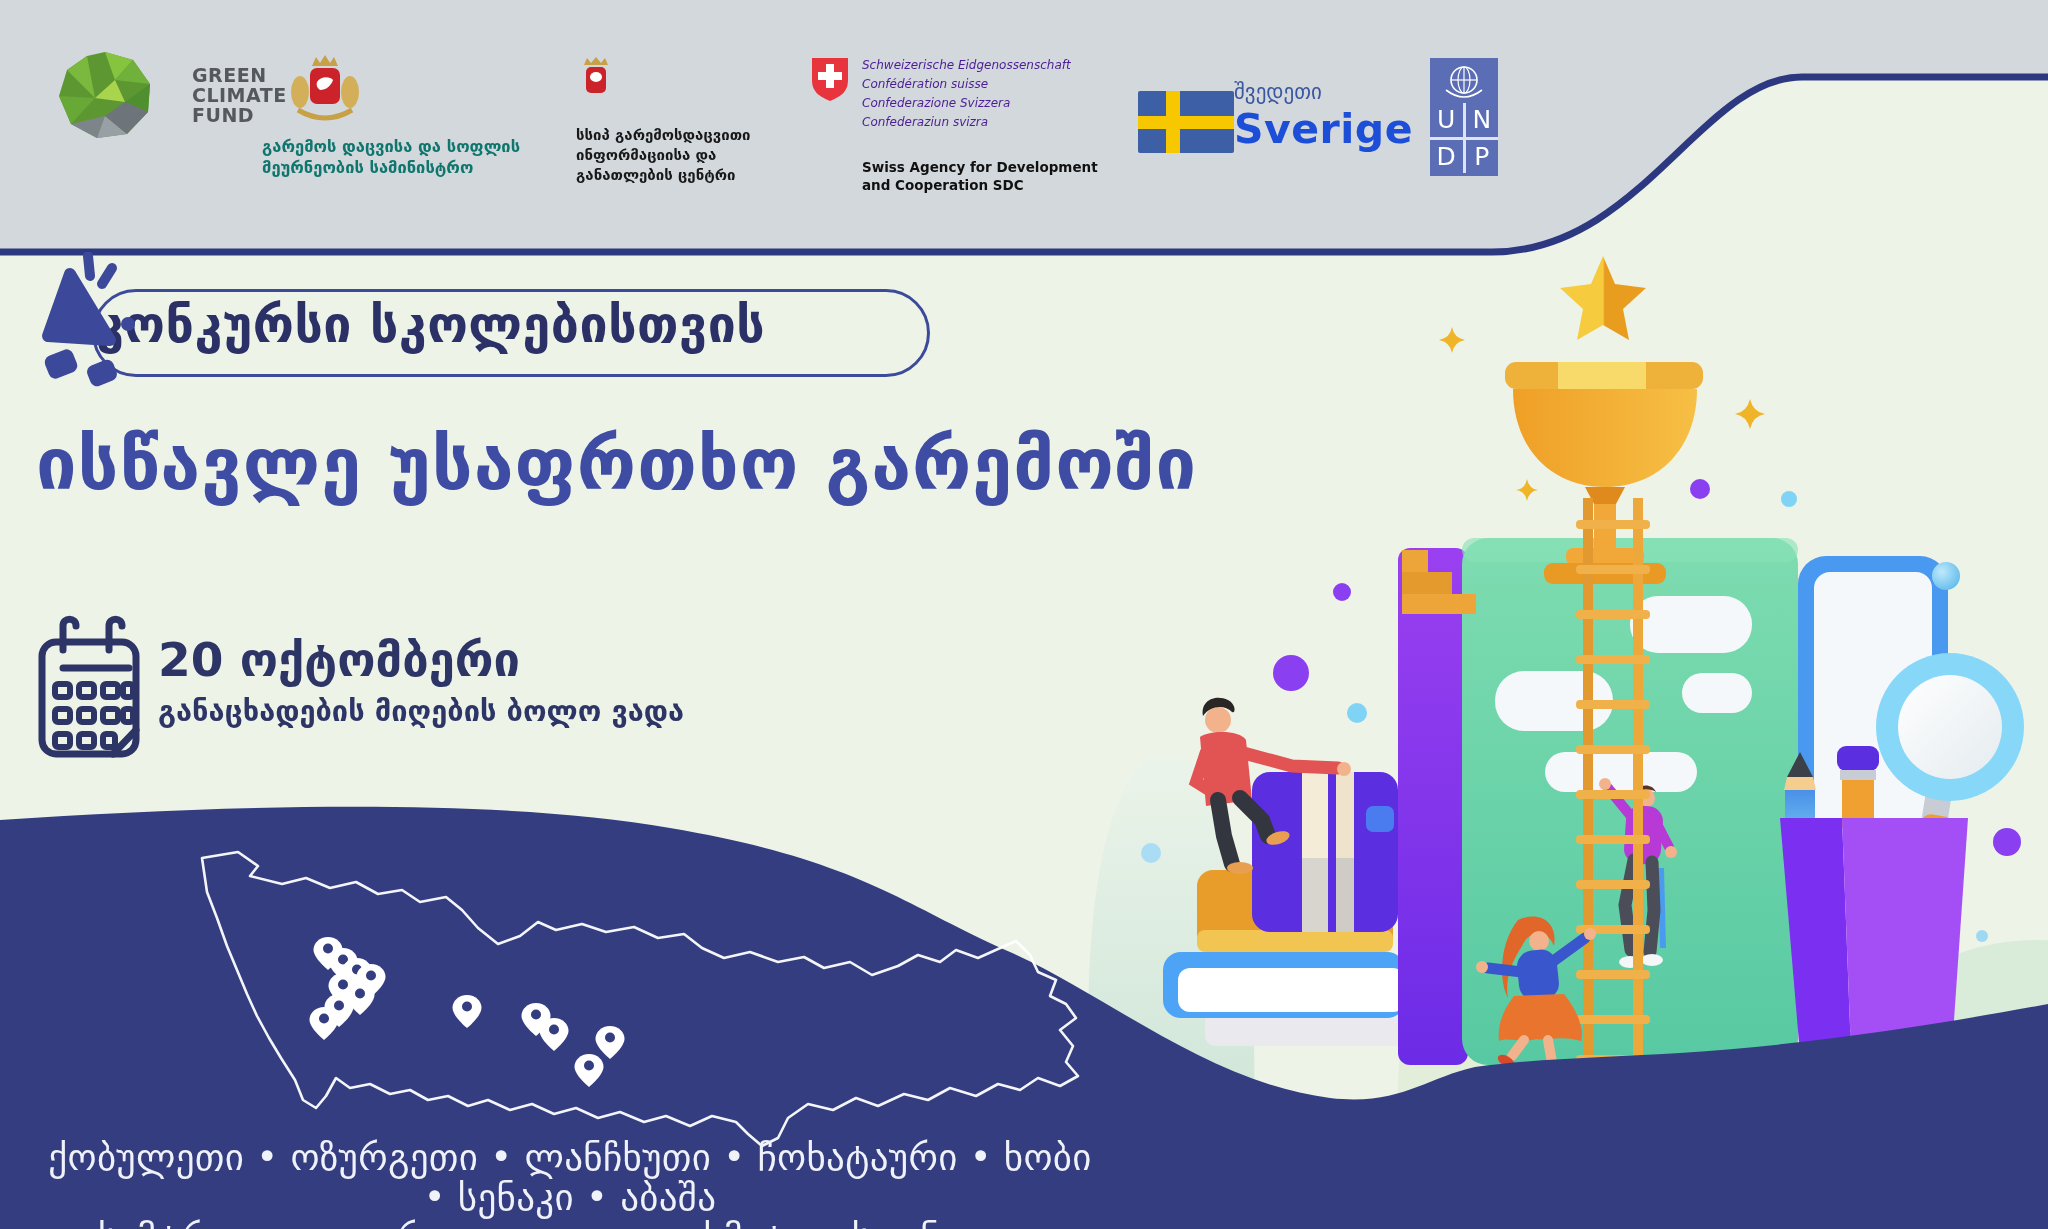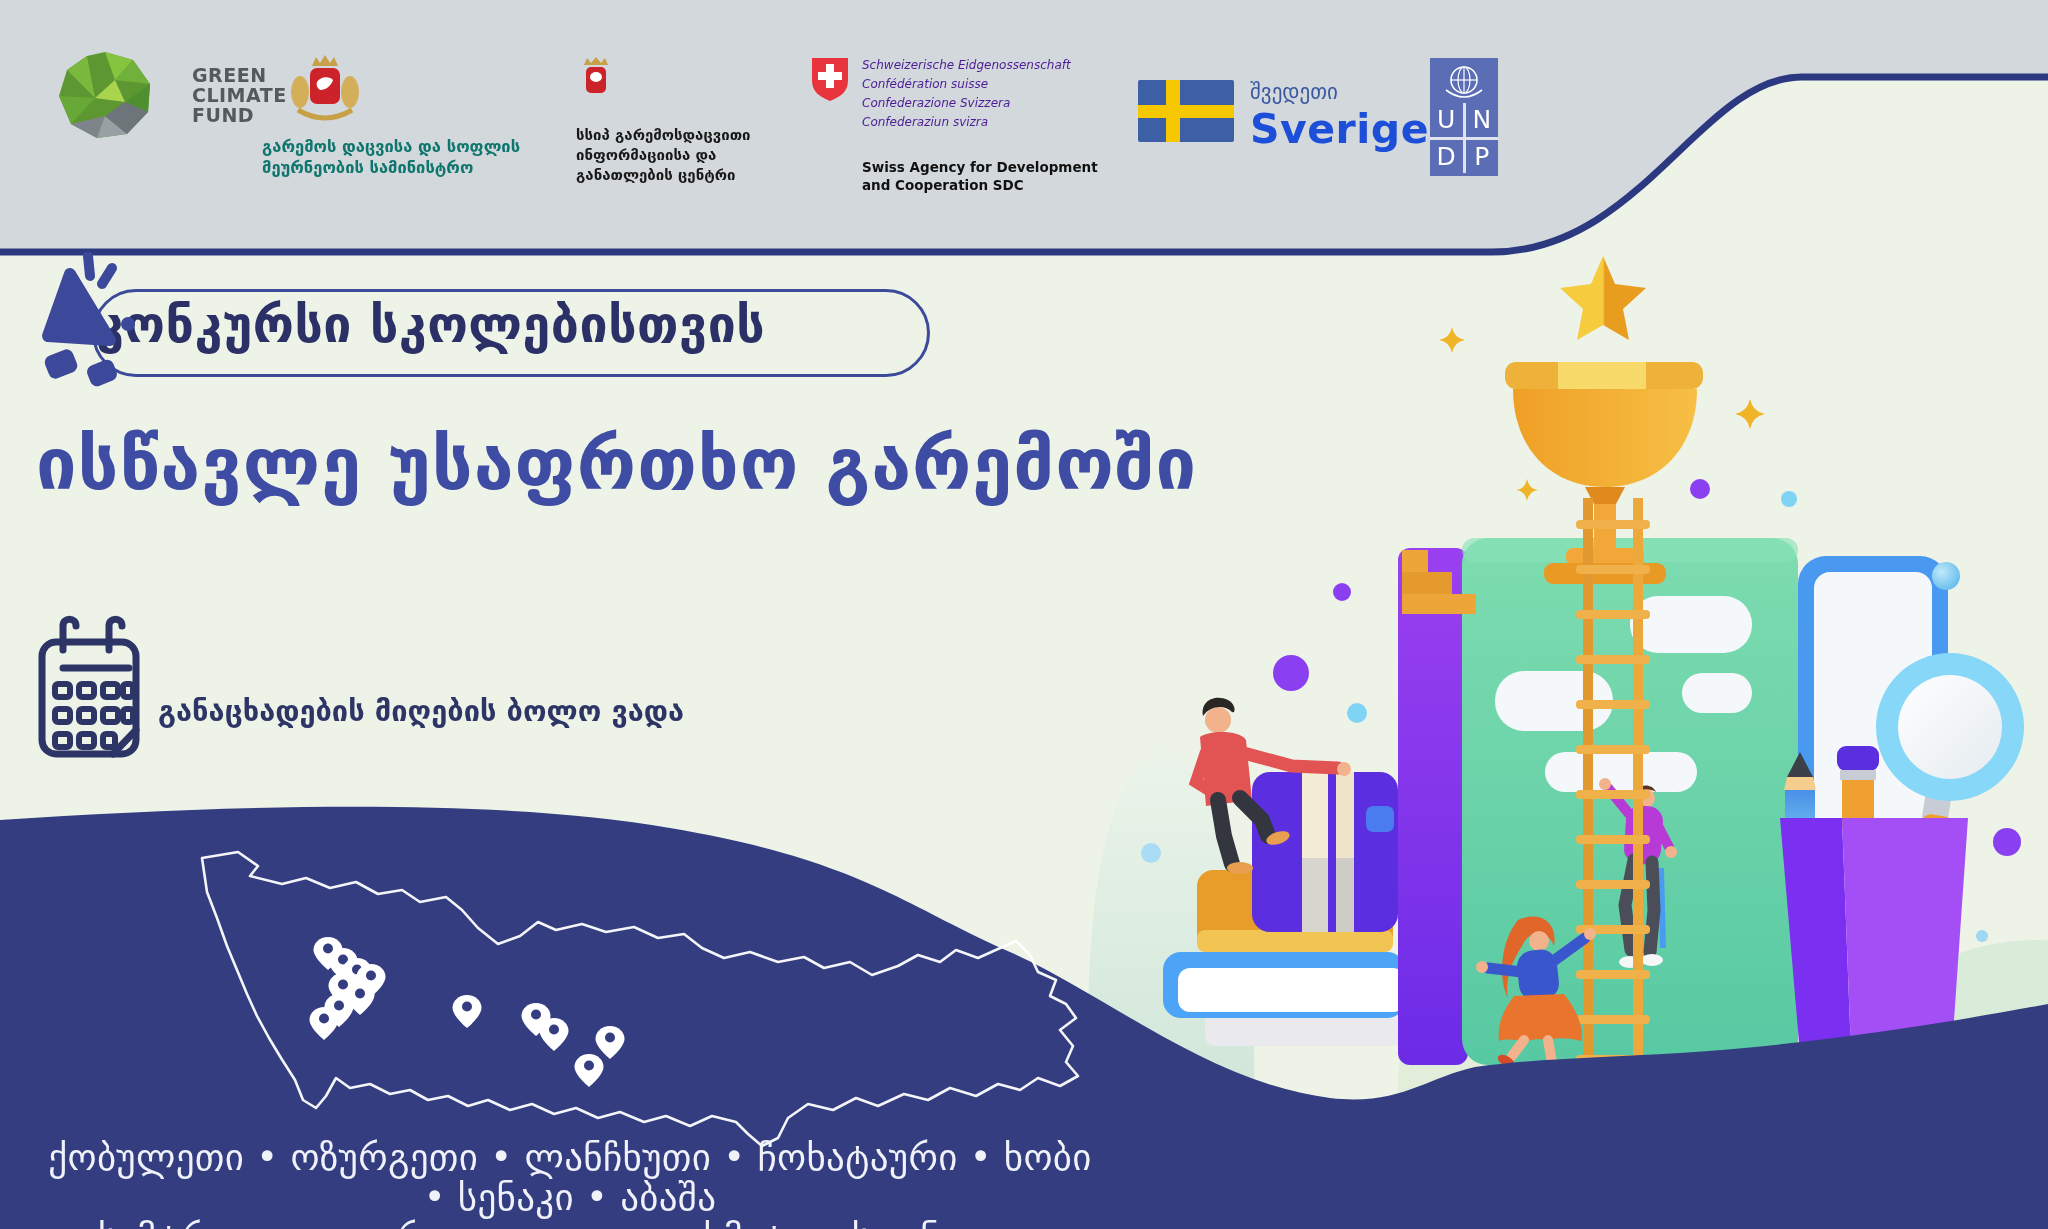--- a/index.html
+++ b/index.html
@@ -351,21 +351,21 @@
         <div>Confederazione Svizzera</div>
         <div>Confederaziun svizra</div>
       </div>
       <div class="swiss-agency">
         <div>Swiss Agency for Development</div>
         <div>and Cooperation SDC</div>
       </div>
     </div>
   </div>
 
-  <div class="abs" style="left:1138px;top:80px;display:flex;align-items:flex-start;gap:16px">
+  <div class="abs" style="left:1138px;top:80px;display:flex;align-items:flex-end;gap:0">
     <svg width="96" height="62" viewBox="0 0 96 62">
       <rect width="96" height="62" rx="2" fill="#3c5fa5"></rect>
       <rect x="28" y="0" width="14" height="62" fill="#f7c800"></rect>
       <rect x="0" y="25" width="96" height="13" fill="#f7c800"></rect>
     </svg>
     <div>
       <div class="sweden-ka">შვედეთი</div>
       <div class="sweden-sv">Sverige</div>
     </div>
   </div>
@@ -418,20 +418,21 @@
         <rect x="90" y="74" width="10" height="13" rx="3"></rect>
       <rect x="22" y="99" width="15" height="13" rx="3"></rect>
         <rect x="46" y="99" width="15" height="13" rx="3"></rect>
       <rect x="70" y="99" width="15" height="13" rx="3"></rect>
         <rect x="90" y="99" width="10" height="13" rx="3"></rect>
       <rect x="22" y="124" width="15" height="13" rx="3"></rect>
         <rect x="46" y="124" width="15" height="13" rx="3"></rect>
       <rect x="70" y="124" width="12" height="13" rx="3"></rect>
     </g>
   </svg>
+  <div class="abs date-big">20 ოქტომბერი</div>
   <div class="abs date-note">განაცხადების მიღების ბოლო ვადა</div>
 
   <div class="abs cities">
     <div class="cities-line">ქობულეთი • ოზურგეთი • ლანჩხუთი • ჩოხატაური • ხობი • სენაკი • აბაშა</div>
     <div class="cities-line">სამტრედია • გორი • თელავი • ახმეტა • სიღნაღი • ლაგოდეხი</div>
   </div>
 
 </div>
 
 </body></html>

